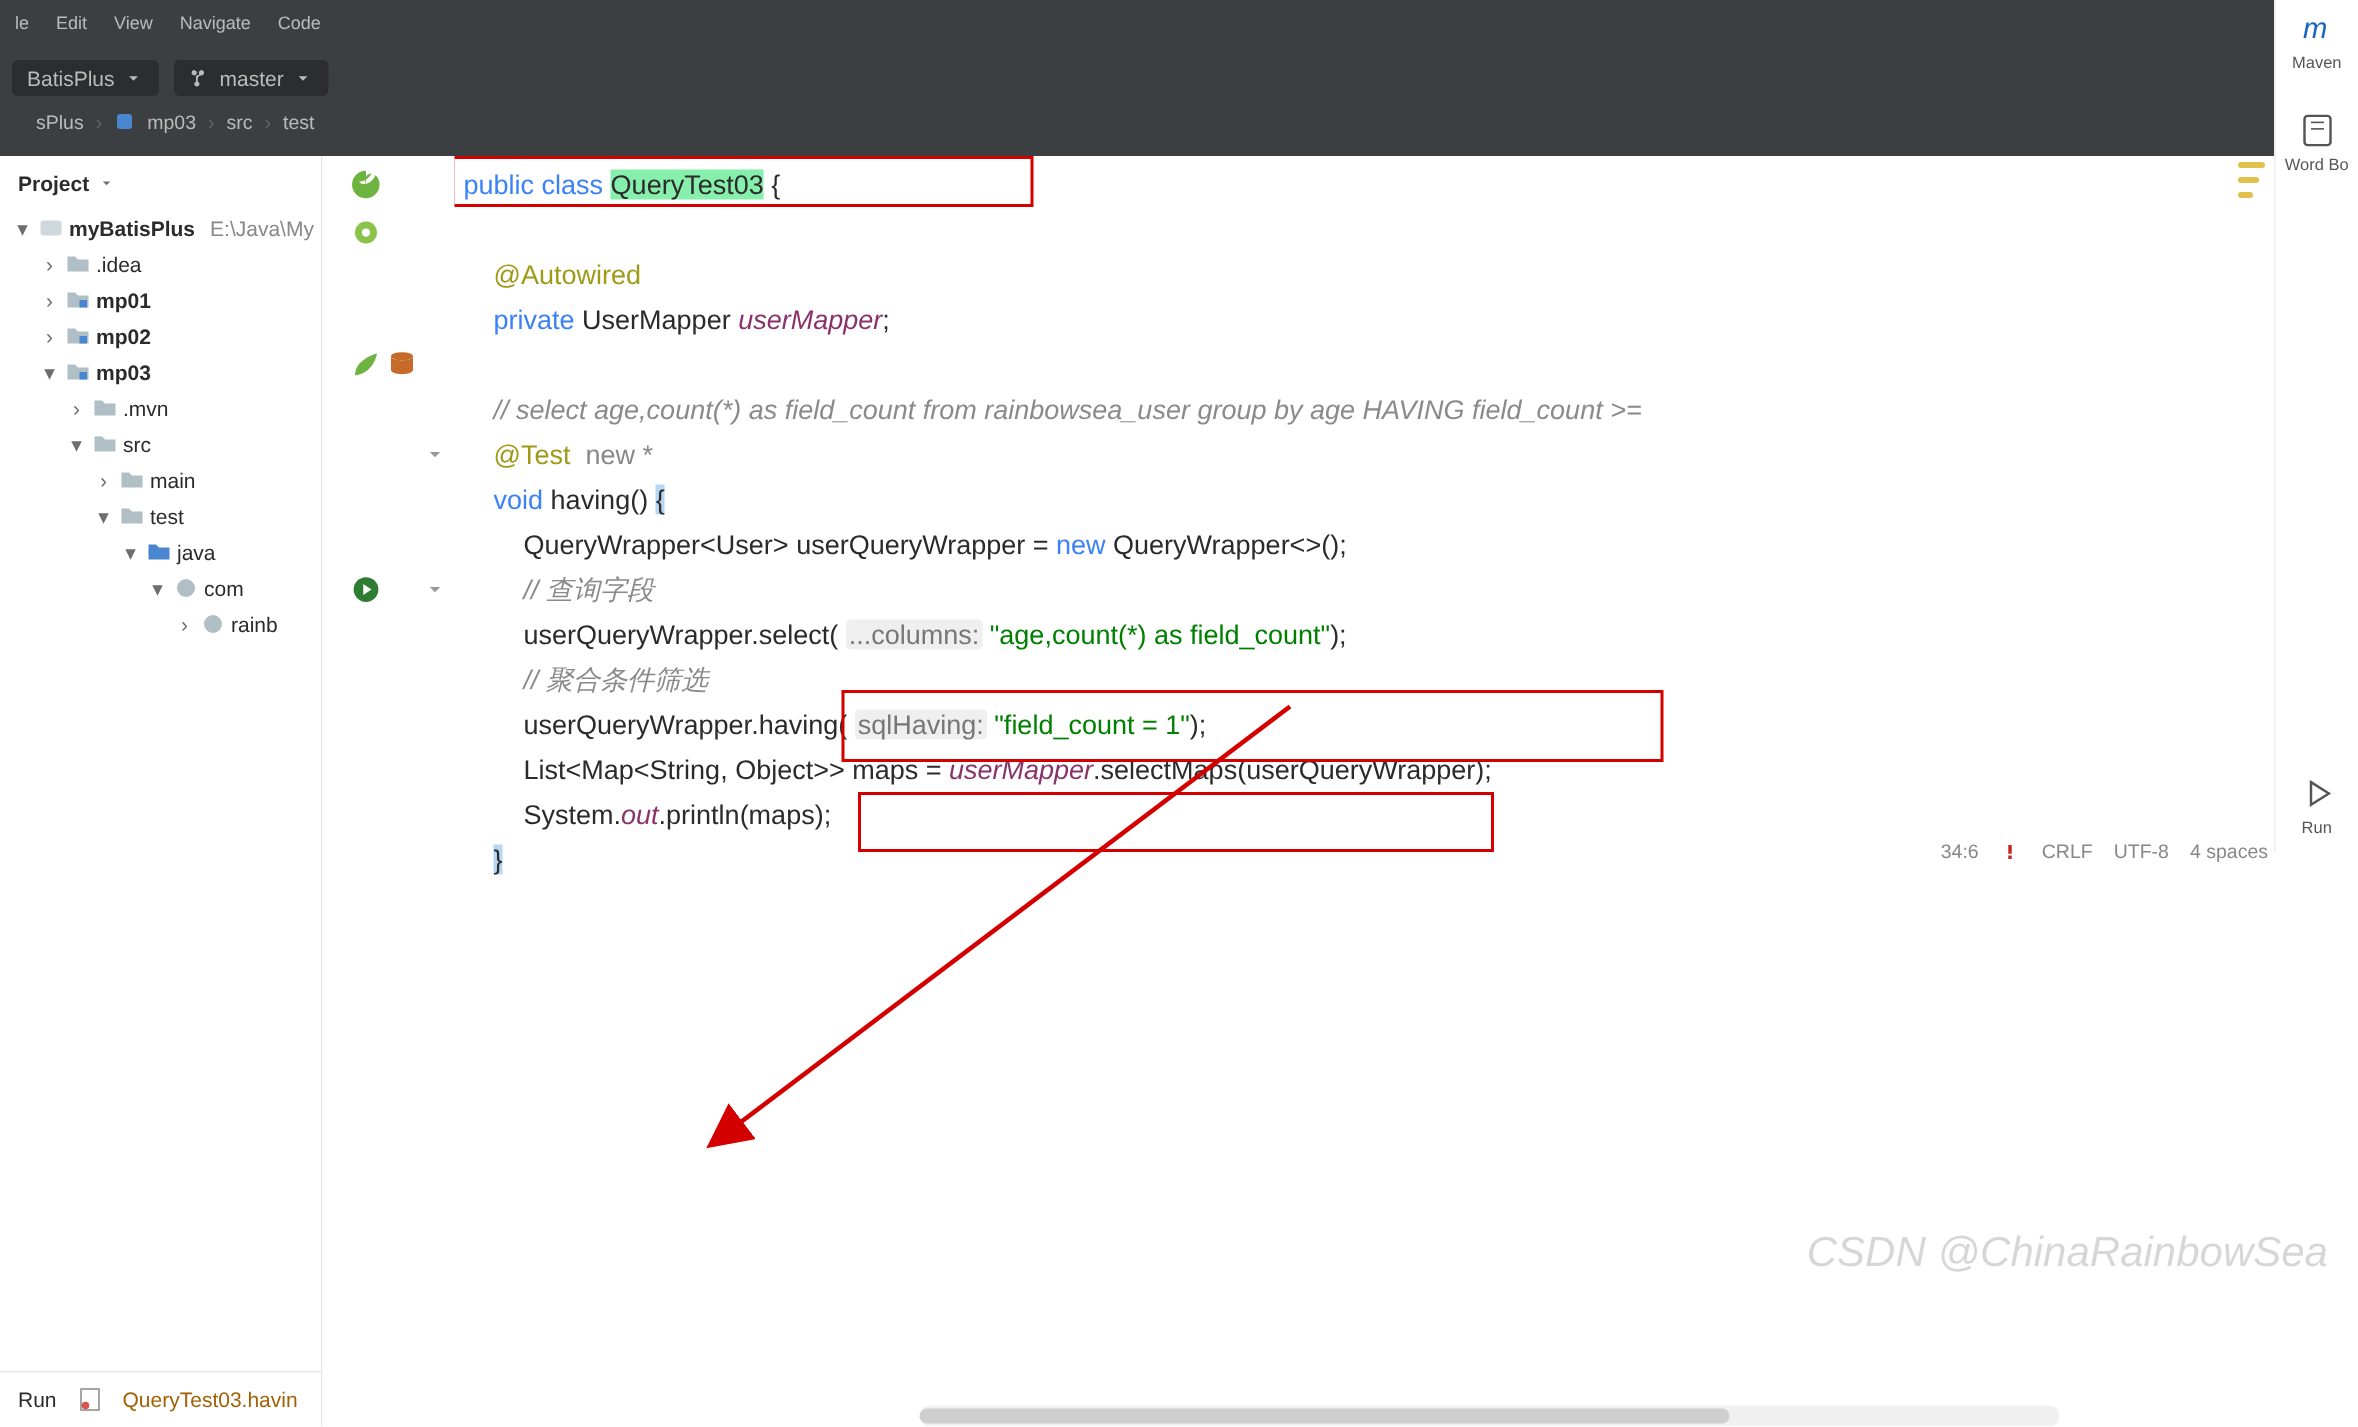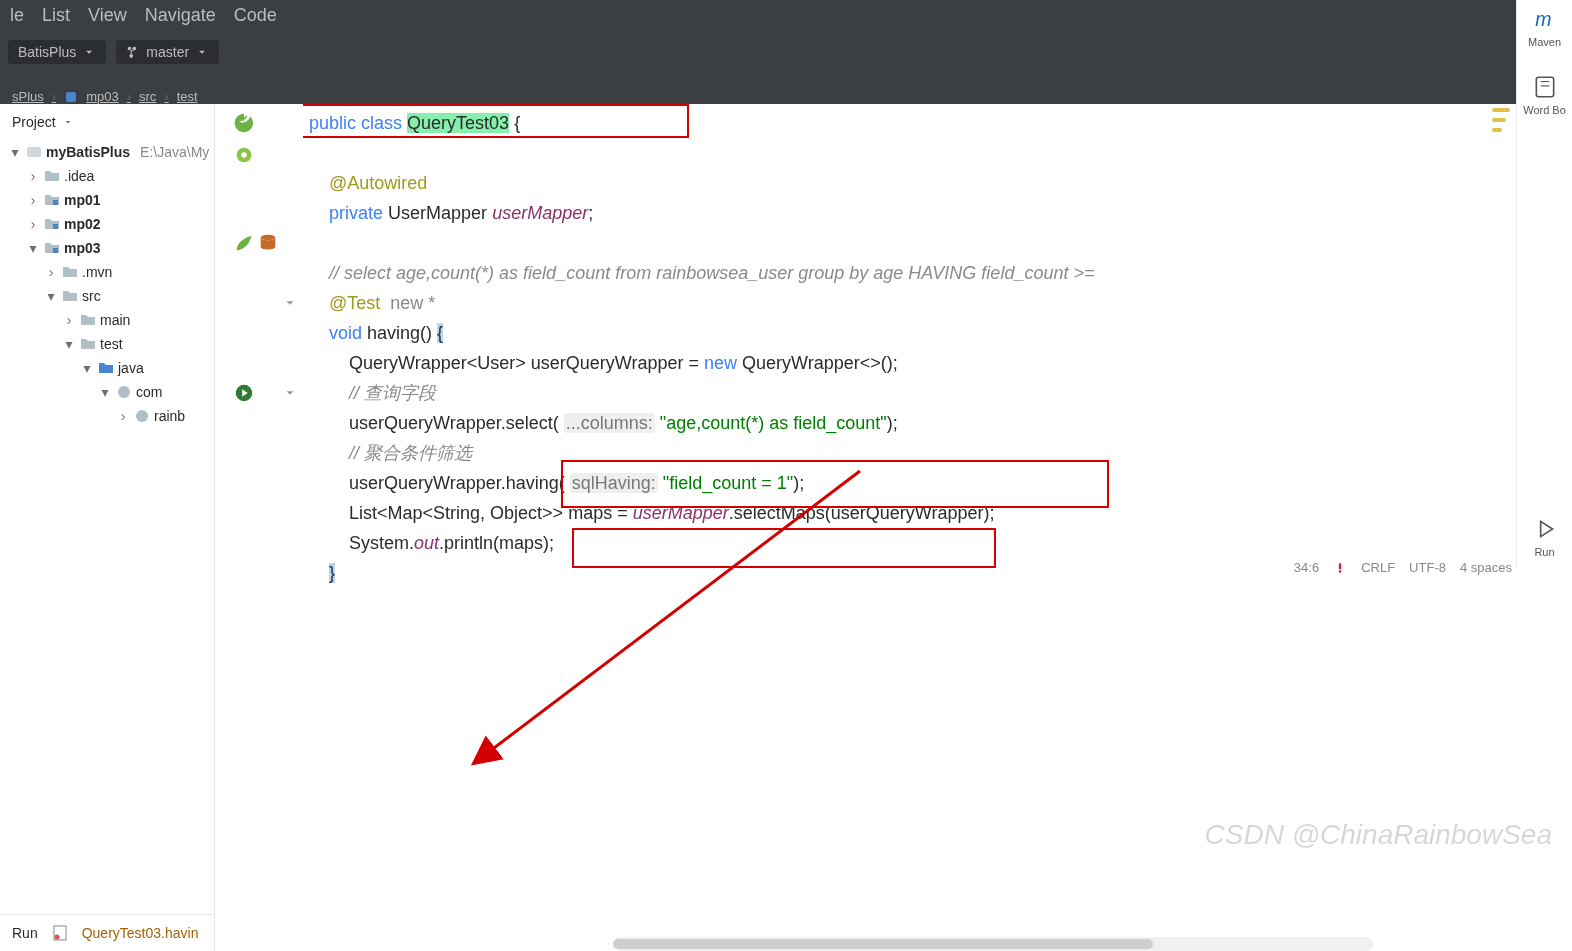--- a/index.html
+++ b/index.html
@@ -1,25 +1,25 @@
 <!DOCTYPE html>
 <html><head>
 <meta charset="utf-8">
 <style>
 * { margin:0; padding:0; box-sizing:border-box; font-family:"Segoe UI",Arial,sans-serif; }
 body { width:1572px; height:951px; background:#fff; color:#2b2b2b; overflow:hidden; position:relative; font-size:14px; }
-.topmenu { display:flex; align-items:center; background:#3c3f41; color:#bbb; height:30px; padding:0 10px; gap:18px; font-size:18px; }
+.topmenu { display:flex; align-items:center; background:#3c3f41; color:#bbb; height:30px; padding:0 10px; gap:18px; font-size:12px; }
 .toolbar { display:flex; align-items:center; background:#3c3f41; height:44px; padding:0 8px; gap:10px; }
 .chip { display:flex; align-items:center; gap:6px; color:#bbb; background:#2b2d30; padding:4px 10px; border-radius:4px; }
 .chip svg { width:14px; height:14px; }
-.breadcrumbs { display:flex; align-items:flex-end; height:30px; background:#3c3f41; color:#bbb; padding:0 12px; gap:8px; font-size:13px;text-decoration:underline; }
+.breadcrumbs { display:flex; align-items:flex-start; height:30px; background:#3c3f41; color:#bbb; padding:0 24px; gap:8px; font-size:13px; }
 .breadcrumbs .sep { color:#666; }
 .layout { display:flex; height:calc(100% - 104px); }
 .sidebar { width:215px; background:#fff; border-right:1px solid #e6e6e6; display:flex; flex-direction:column; }
-.sb-head { display:flex; align-items:center; padding:10px 12px; font-weight:400; color:#2b2b2b; }
+.sb-head { display:flex; align-items:center; padding:10px 12px; font-weight:700; color:#2b2b2b; }
 .sb-head svg { margin-left:6px; width:12px; height:12px; }
 .tree { flex:1; overflow:hidden; font-size:14px; color:#2b2b2b; }
 .tree .row { display:flex; align-items:center; padding:4px 0 4px 8px; gap:4px; white-space:nowrap; }
 .tree .twisty { width:14px; display:inline-flex; justify-content:center; color:#6e6e6e; }
 .tree .icn { width:16px; height:16px; display:inline-flex; align-items:center; justify-content:center; }
 .tree .muted { color:#888; margin-left:6px; }
 .tree .bold { font-weight:700; }
 .sb-run { display:flex; align-items:center; gap:14px; padding:10px 12px; border-top:1px solid #e6e6e6; font-size:14px; }
 .sb-run .name { color:#a16207; }
 .gutter { width:60px; background:#fff; position:relative; border-right:0; }
@@ -49,21 +49,21 @@
 .watermark { position:absolute; right:20px; bottom:100px; color:rgba(0,0,0,0.16); font-size:28px; font-style:italic; pointer-events:none; }
 svg.arrow { position:absolute; pointer-events:none; }
 .minimap { position:absolute; right:60px; top:4px; width:20px; }
 .minimap .bar { height:4px; margin-bottom:6px; border-radius:2px; }
 </style>
 </head>
 <body>
 
 <div class="topmenu">
   <span>le</span>
-  <span>List</span>
+  <span>Edit</span>
   <span>View</span>
   <span>Navigate</span>
   <span>Code</span>
 </div>
 
 <div class="toolbar">
   <div class="chip">
     <span>BatisPlus</span>
     <svg viewBox="0 0 24 24">
         <path fill="#bbb" d="M7 10l5 5 5-5z"></path>

